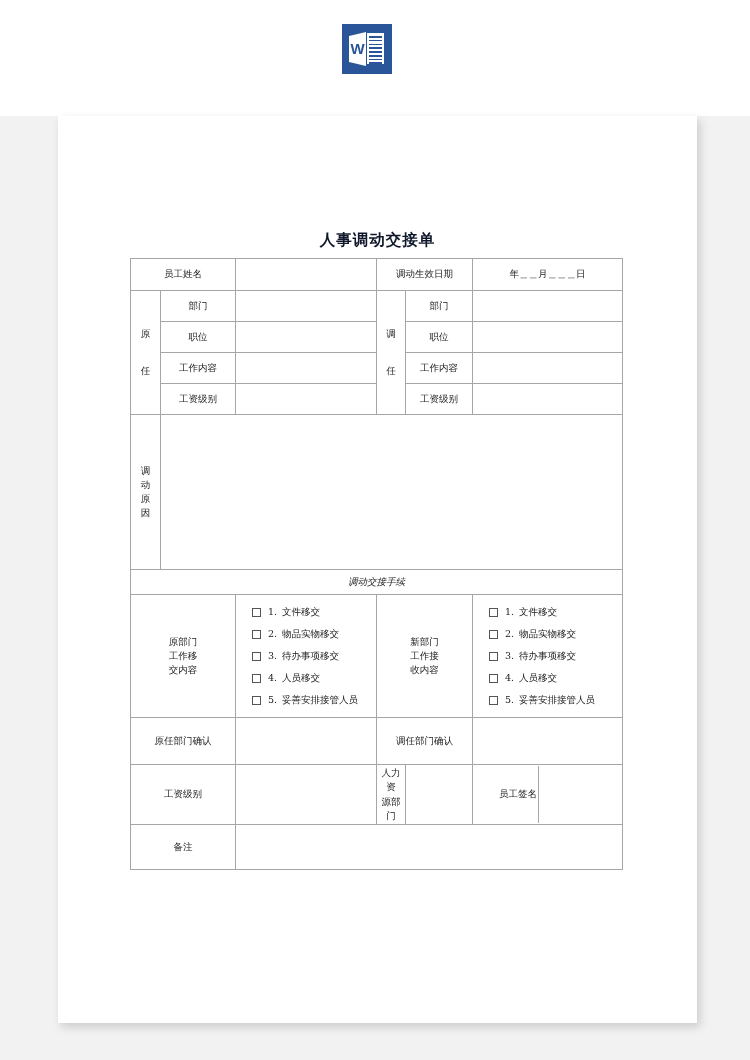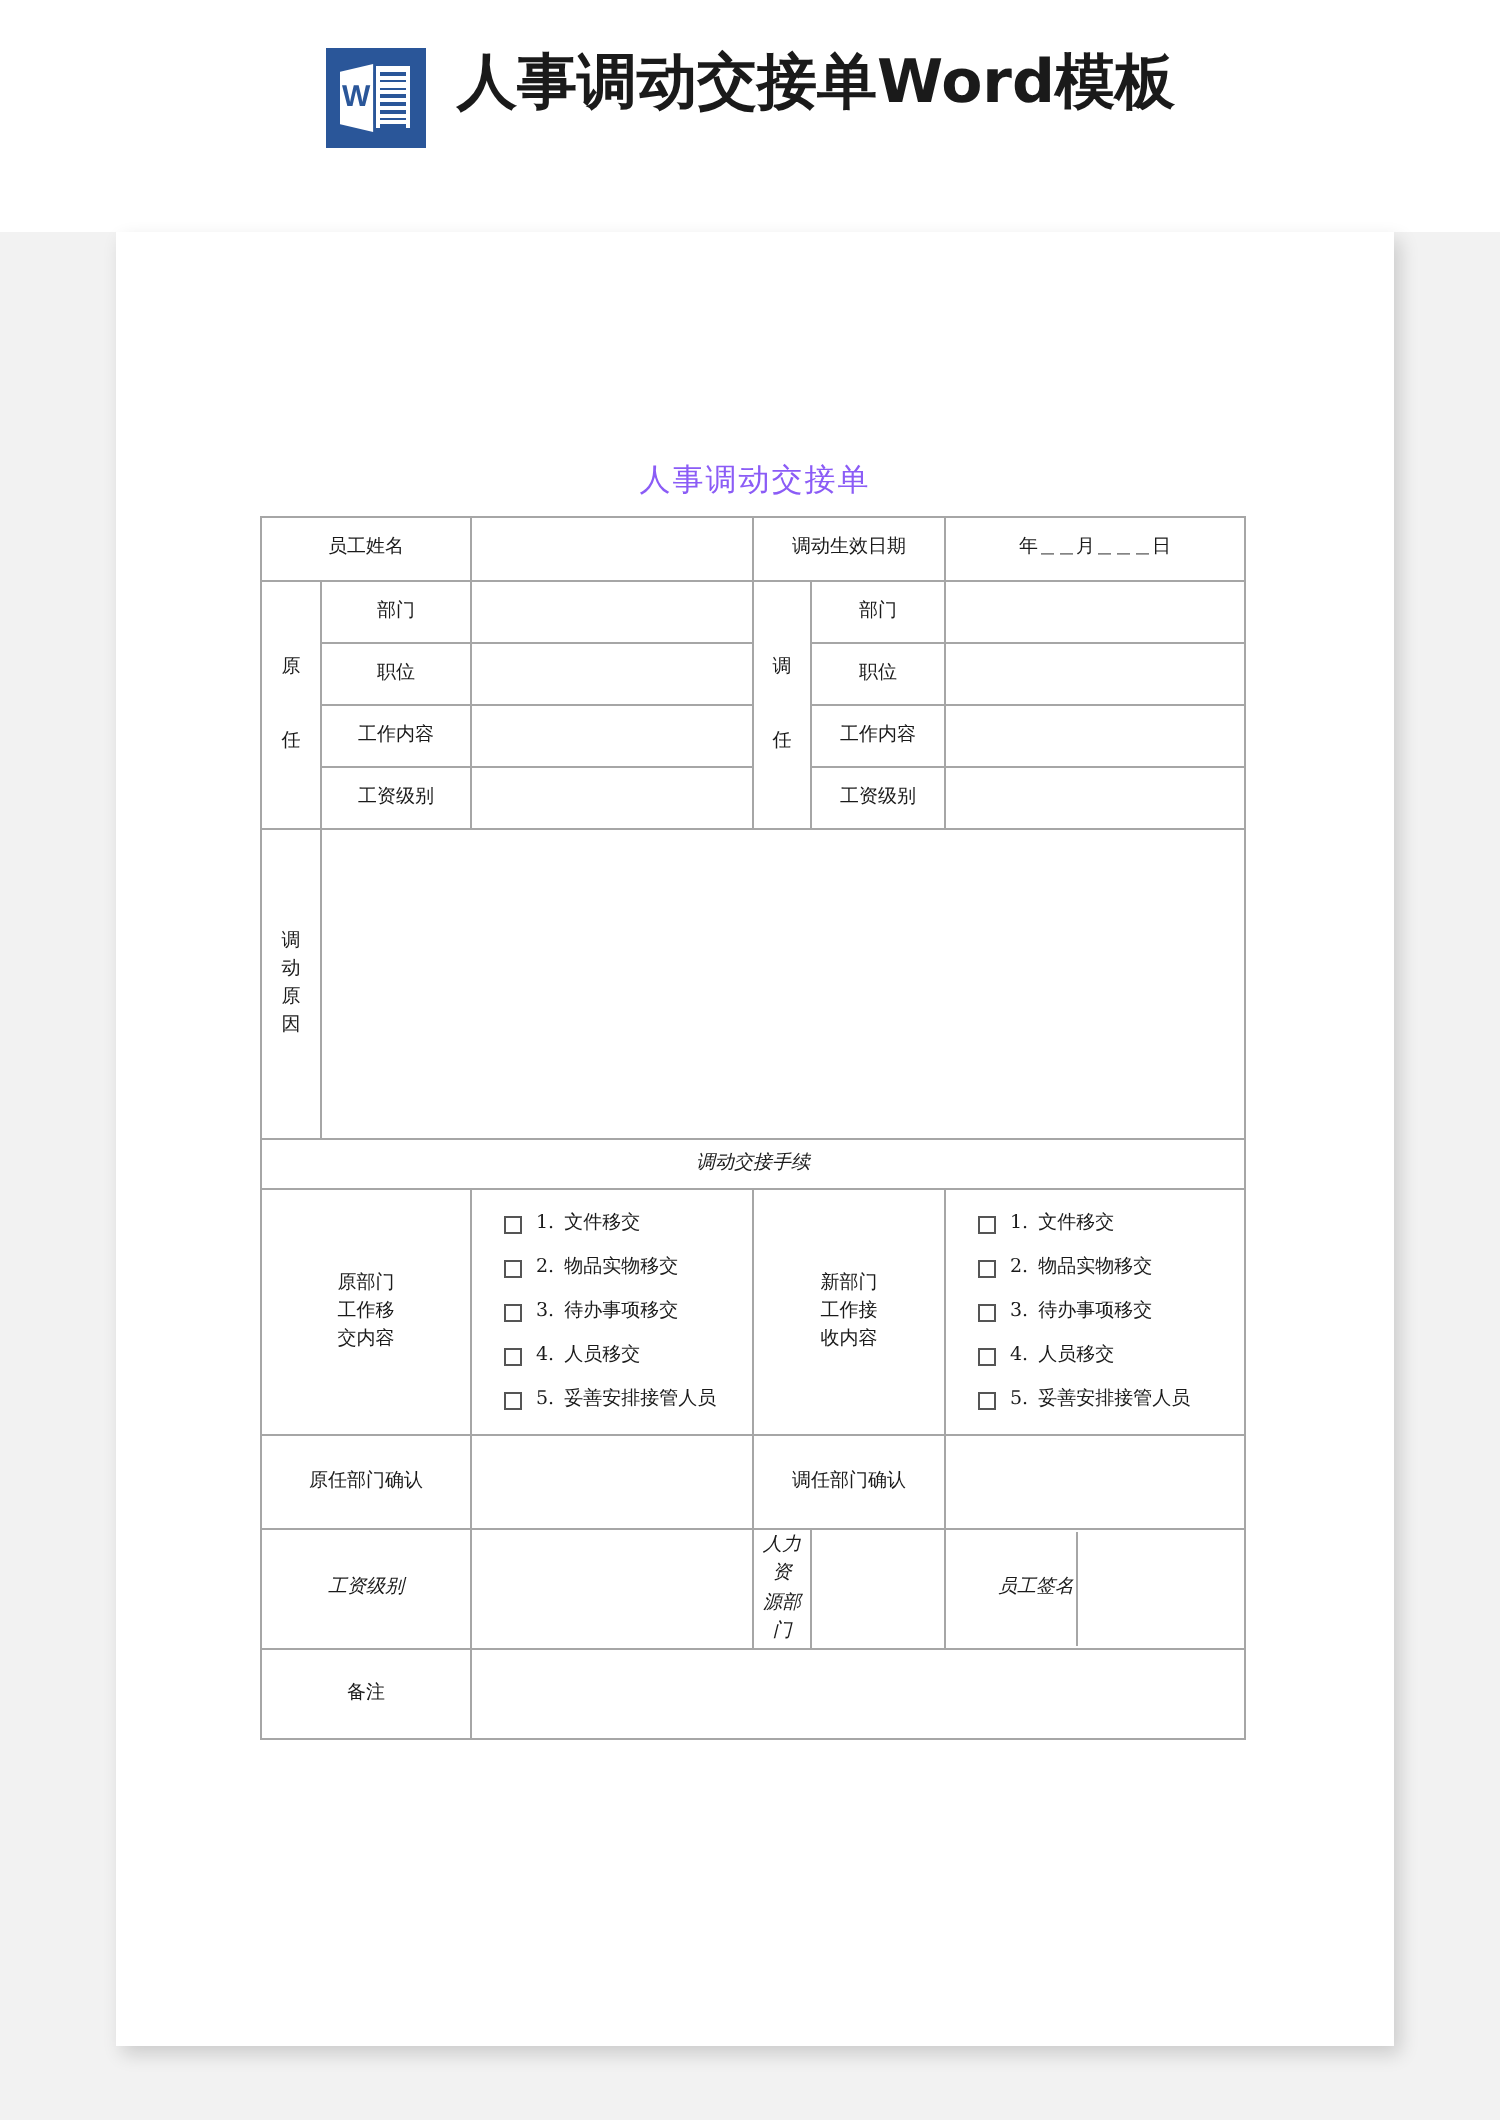--- a/index.html
+++ b/index.html
@@ -114,22 +114,22 @@
   }
 
   
   .doc-title {
     position: absolute;
     left: 0; top: 114px;
     width: 639px;
     text-align: center;
     font-family: "DejaVu Serif", "Liberation Serif", serif;
     font-size: 15.5px;
-    font-weight: normal;
-    color: #8b5cf6;
+    font-weight: bold;
+    color: #0f172a;
     letter-spacing: 1px;
   }
 
   
   .form-table {
     position: absolute;
     left: 72px;
     top: 142px;
     width: 492px;
     border-collapse: collapse;
@@ -149,21 +149,21 @@
     letter-spacing: 0;
     line-height: 22px;
   }
   .vert span { display: block; }
 
   .h30 { height: 29px; }
   .h28 { height: 28px; }
   .h150 { height: 152px; }
   .h22 { height: 22px; font-style: italic; }
   .h44 { height: 44px; }
-  .h50 { height: 50px; font-style: italic; }
+  .h50 { height: 50px; }
   .h42 { height: 42px; border-radius: 11px; }
 
   .cb-cell {
     text-align: left;
     padding: 6px 0 6px 16px !important;
   }
   .cb-line {
     display: flex;
     align-items: center;
     height: 22px;
@@ -202,21 +202,20 @@
           <i></i>
           <i></i>
           <i></i>
           <i></i>
           <i></i>
           <i></i>
           <i></i>
       </div>
     </div>
     <div class="banner-text">
-      <div class="banner-title">人事调动交接单Word模板</div>
     </div>
   </div>
 </div>
 
 <div class="stage">
   <div class="paper">
 
     <div class="doc-title">人事调动交接单</div>
 
     <table class="form-table">

